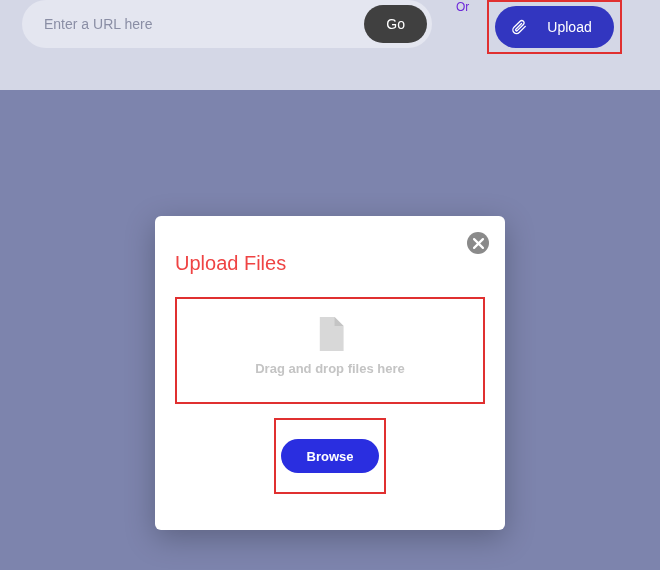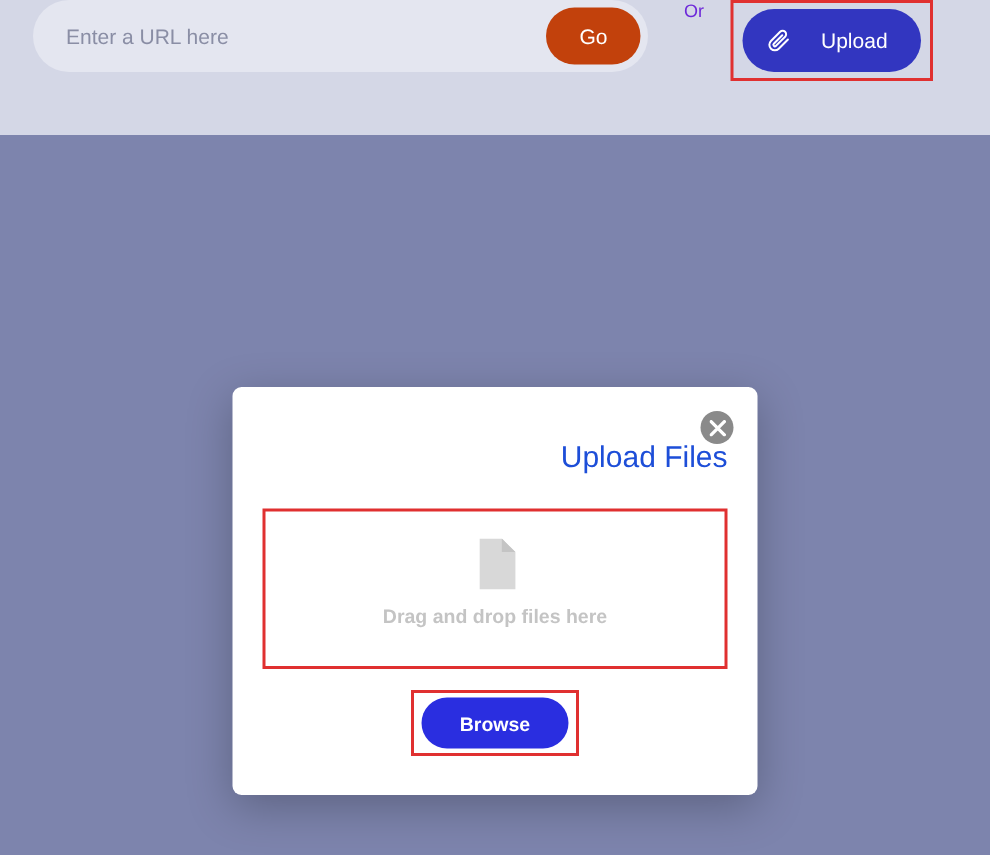--- a/index.html
+++ b/index.html
@@ -35,21 +35,21 @@
     border: none;
     background: transparent;
     font-size: 14px;
     color: #6b6f86;
     outline: none;
   }
   .url-input::placeholder { color: #8a8ea5; }
   .go-btn {
     height: 38px;
     padding: 6px 22px;
-    background: #c2410c;
+    background: #404040;
     color: #fff;
     border: none;
     border-radius: 999px;
     font-size: 14px;
     font-weight: 500;
     cursor: pointer;
     position: absolute;
     right: 5px;
     top: 5px;
   }
@@ -88,24 +88,24 @@
   .modal {
     width: 350px;
     background: #fff;
     border-radius: 6px;
     box-shadow: 0 8px 30px rgba(0,0,0,0.25);
     margin-bottom: 40px;
     padding: 20px 20px 24px 20px;
     position: relative;
   }
   .modal-title {
-    text-align: right;
+    text-align: left;
     font-size: 20px;
     font-weight: 400;
-    color: #1d4ed8;
+    color: #ef4444;
     margin-top: 16px;
     margin-bottom: 22px;
   }
   .close-btn {
     position: absolute;
     top: 16px;
     right: 16px;
     width: 22px;
     height: 22px;
     border-radius: 50%;
@@ -140,22 +140,22 @@
   .supports-text {
     color: #c9c9c9;
     font-size: 11px;
     font-weight: 600;
     line-height: 1.5;
     padding: 0 6px;
   }
   .browse-wrap {
     border: 2px solid #e03030;
     display: inline-block;
-    margin: 14px auto 2px;
-    padding: 3px 5px;
+    margin: 14px auto 12px;
+    padding: 19px 5px;
     text-decoration: underline;
   }
   .browse-row { text-align: center; }
   .browse-btn {
     background: #2a2ee0;
     color: #fff;
     border: none;
     border-radius: 999px;
     height: 34px;
     padding: 0 26px;

